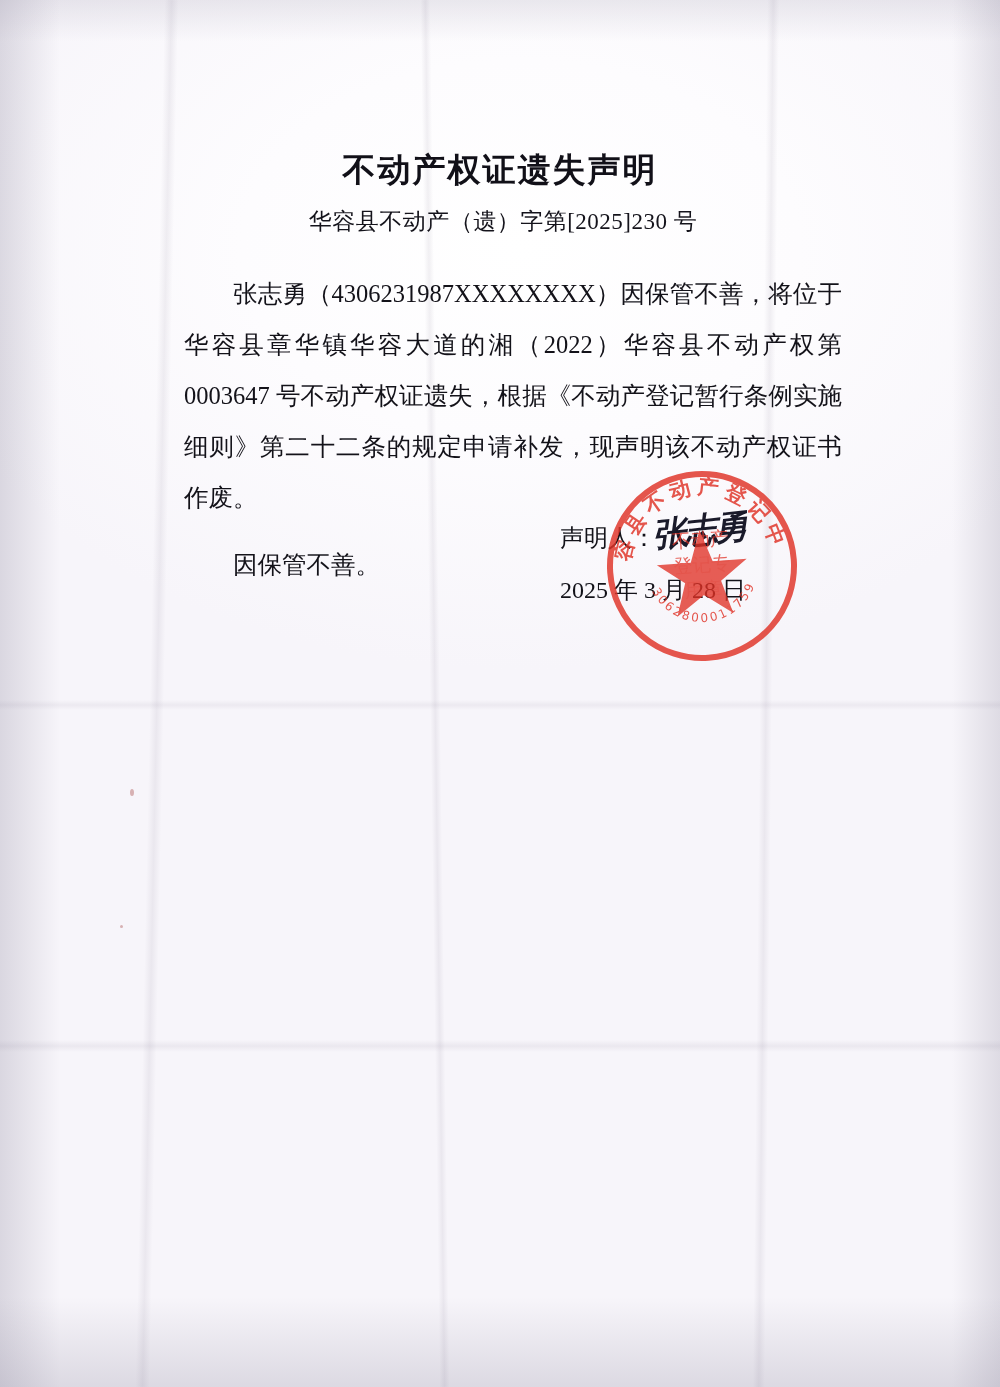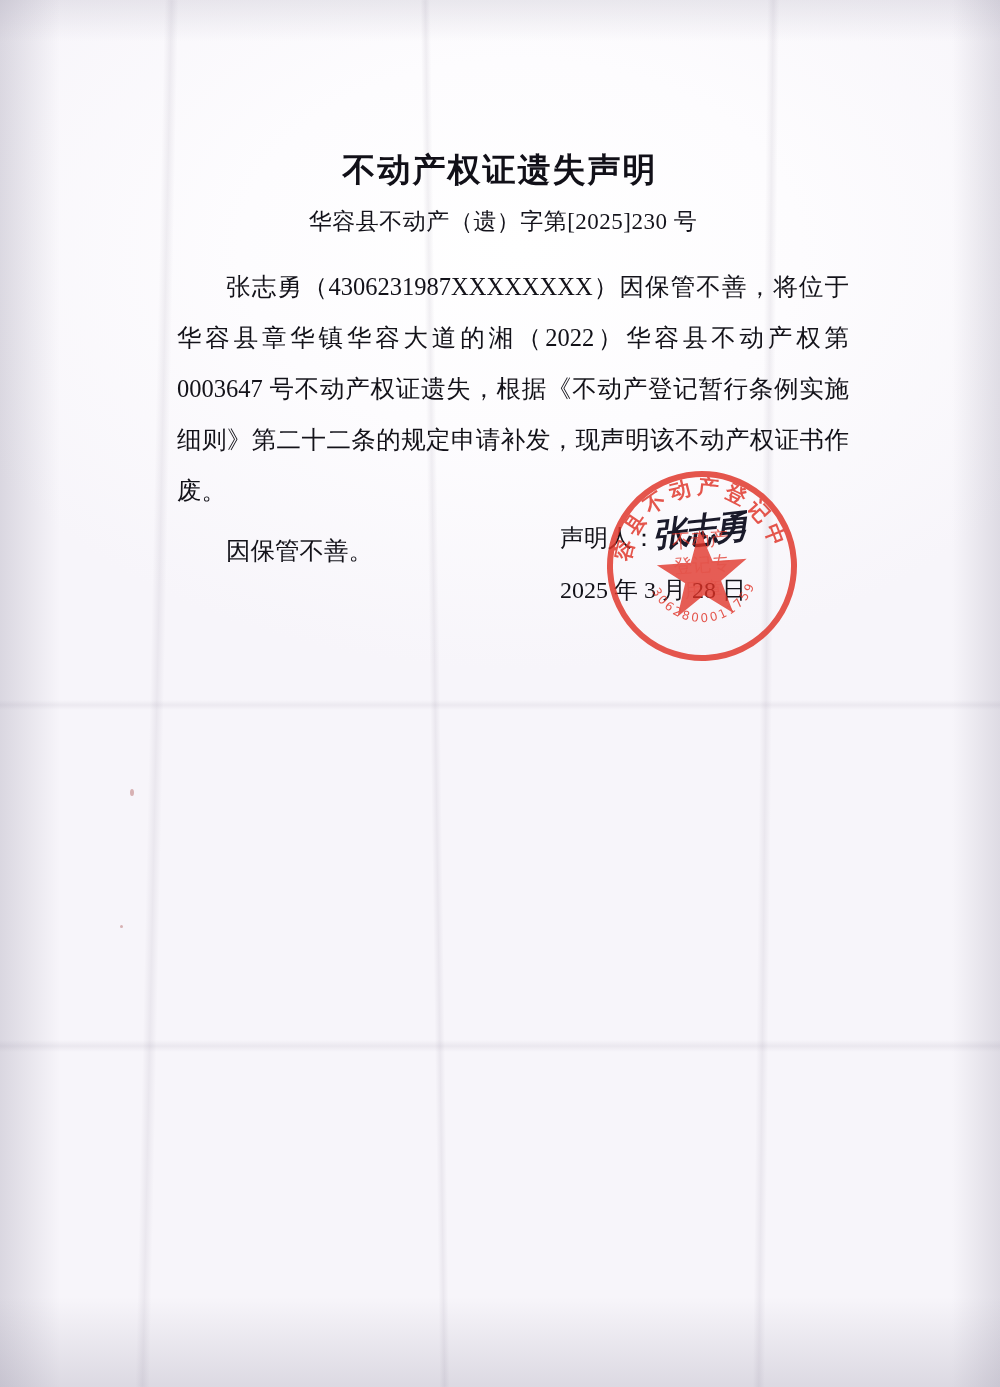--- a/index.html
+++ b/index.html
@@ -77,21 +77,21 @@
     position: absolute;
     top: 252px;
     left: 168px;
     width: 690px;
     font-size: 24.5px;
     line-height: 51px;
     color: #131219;
     text-align: justify;
   }
   .body-text p {
-    margin: 9px;
+    margin: 16px;
     text-indent: 2em;
   }
 
   .sign-block {
     position: absolute;
     top: 512px;
     left: 560px;
     font-size: 24px;
     line-height: 52px;
     color: #131219;

